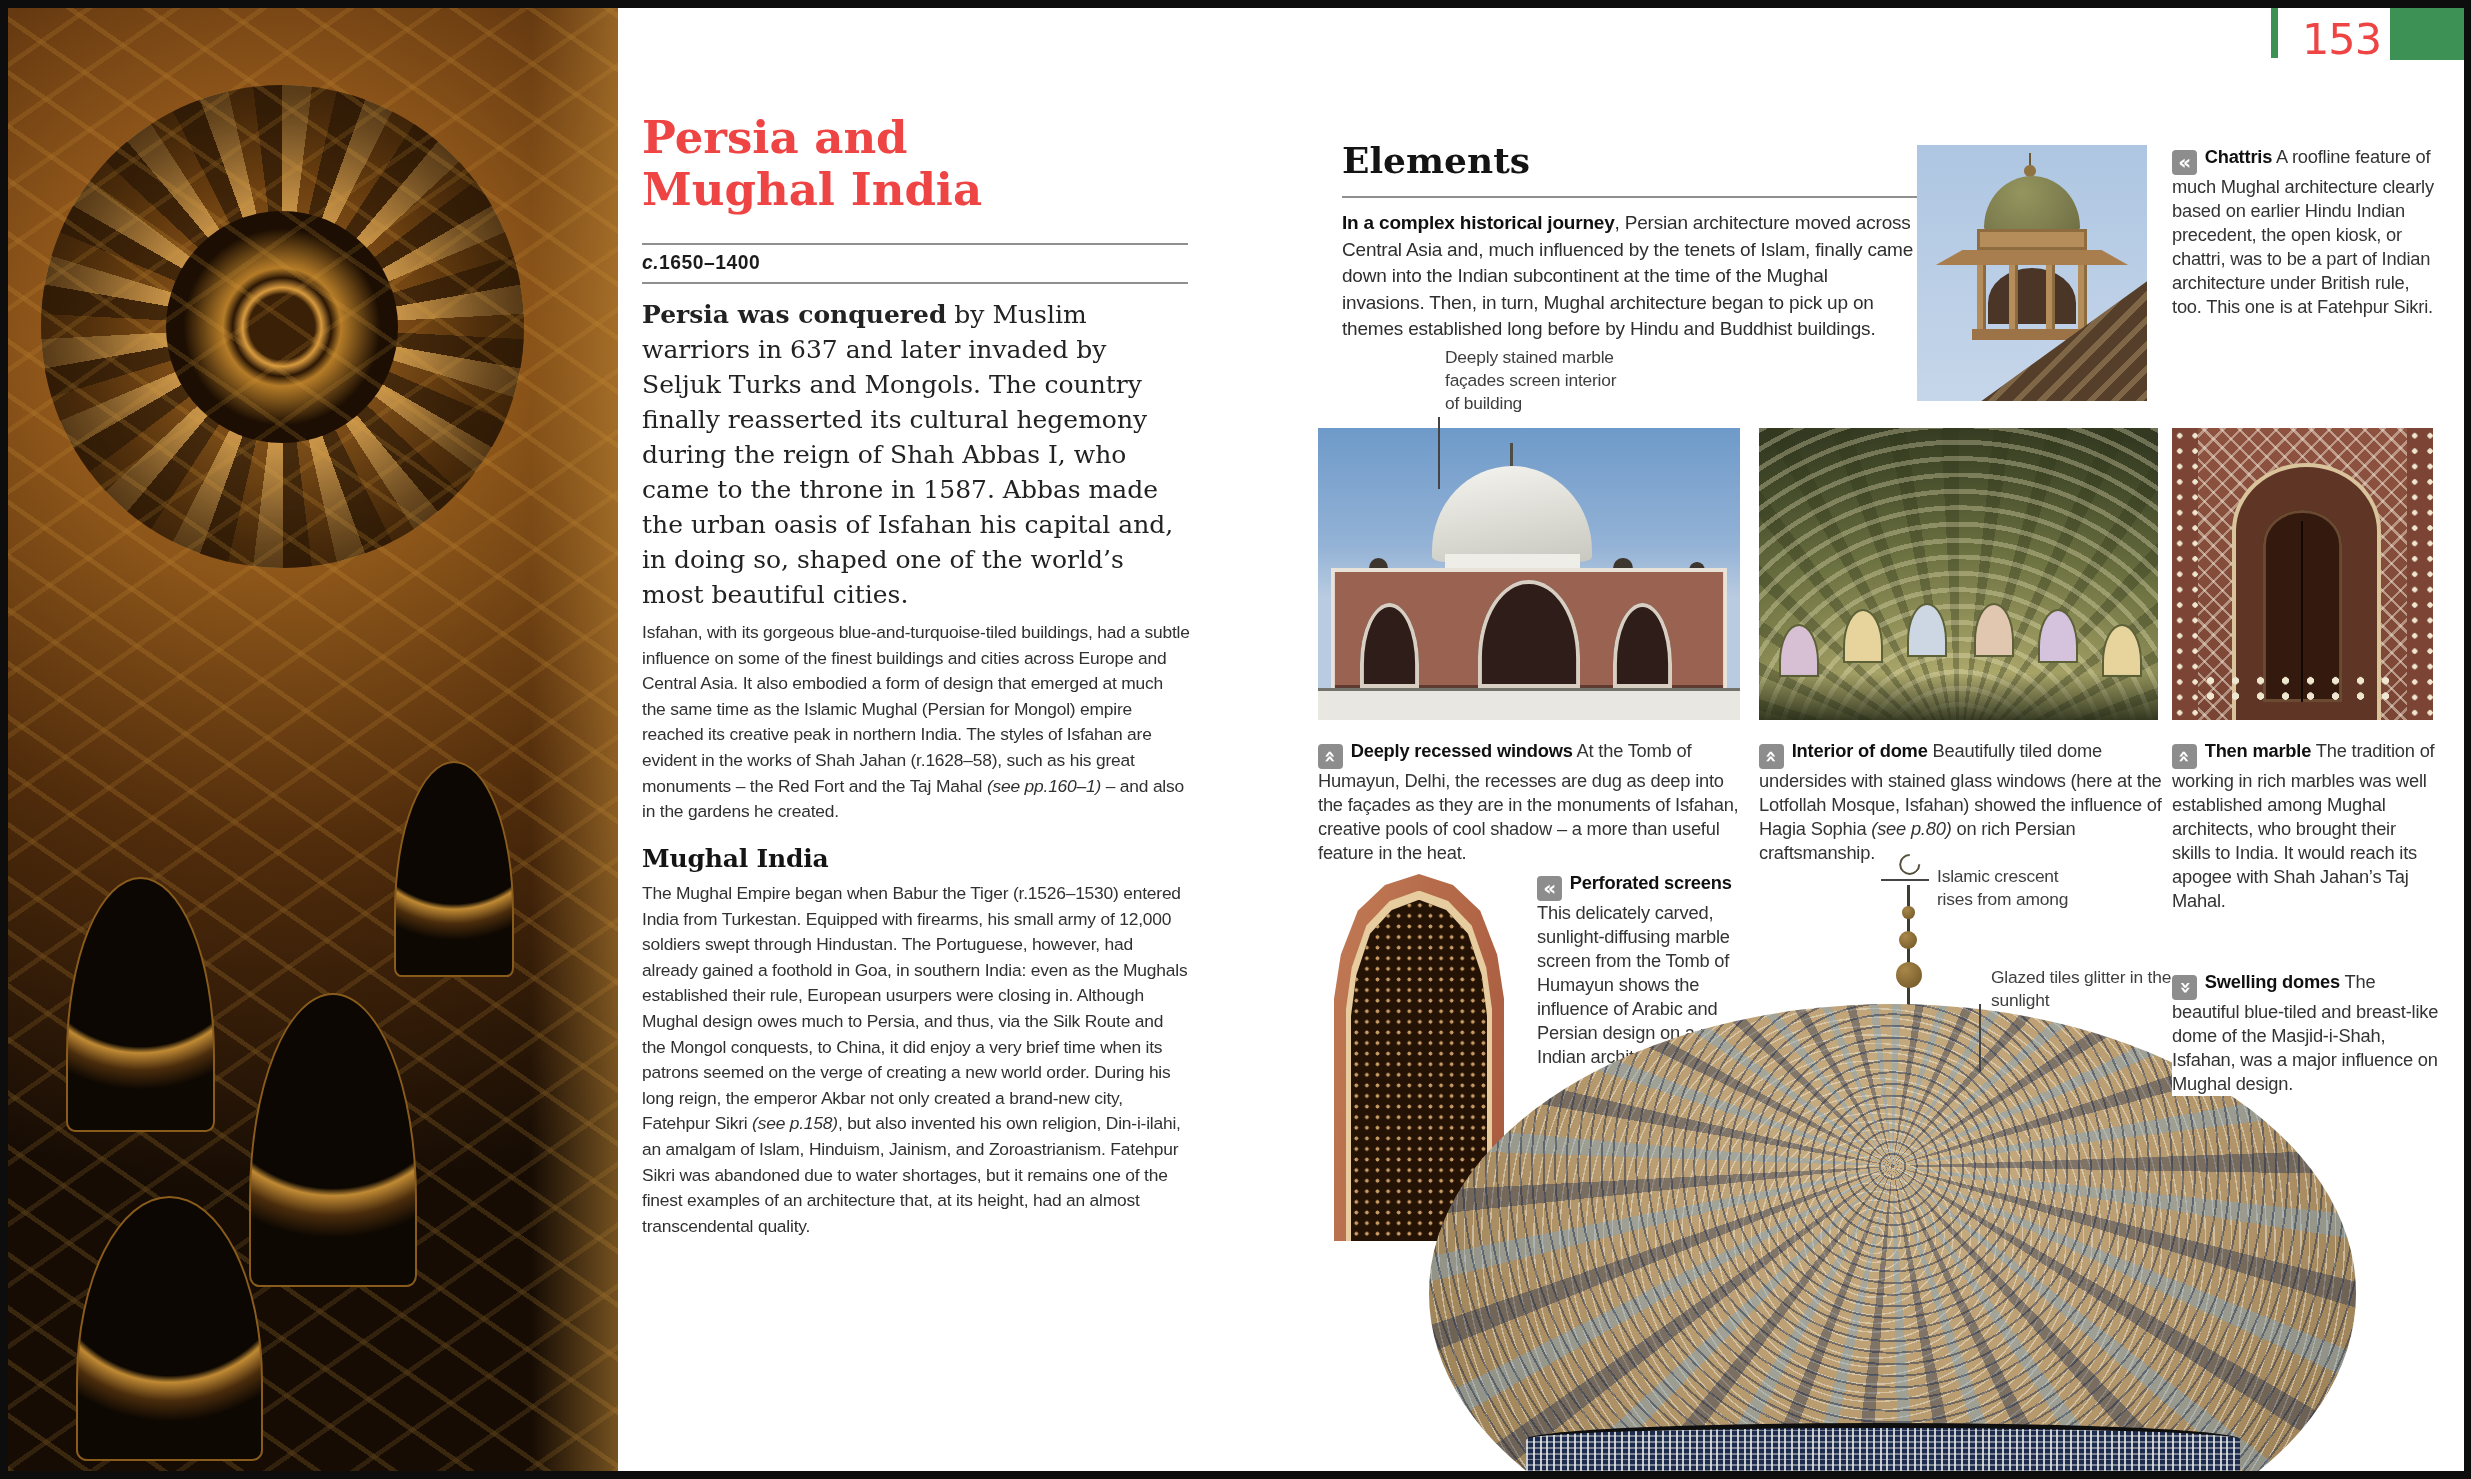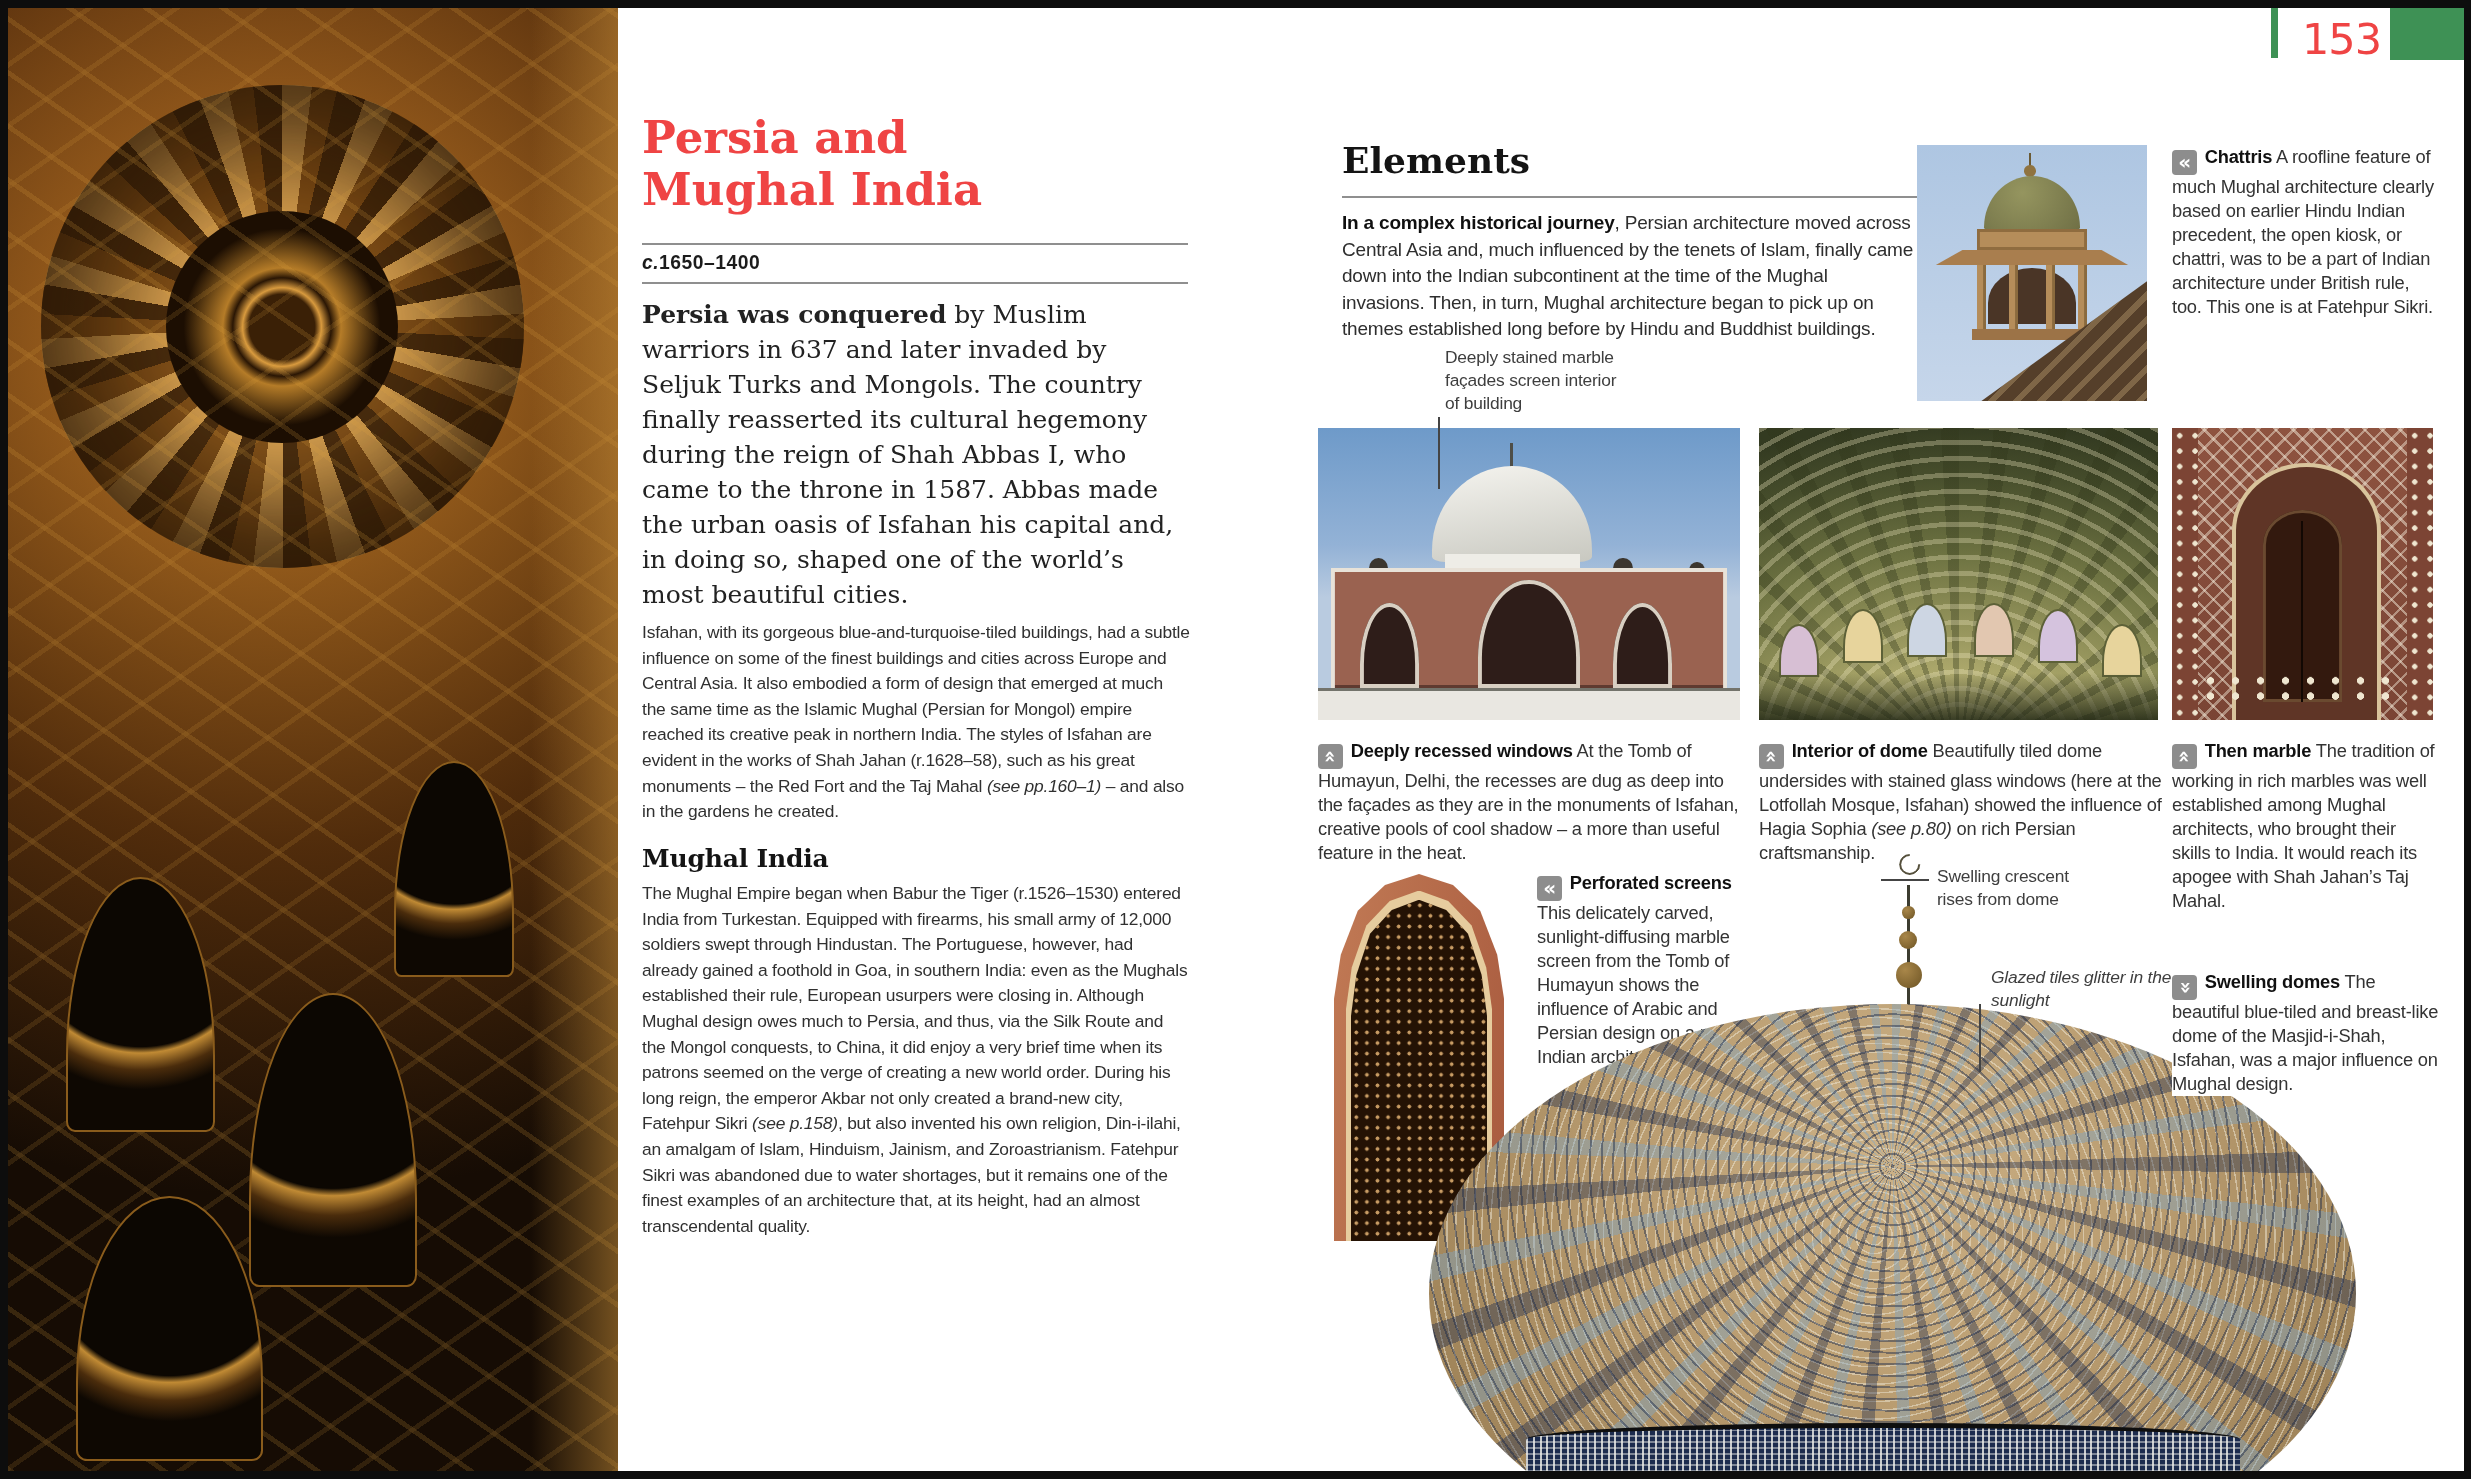--- a/index.html
+++ b/index.html
@@ -243,22 +243,22 @@
     <div class="crescent"></div>
     <div class="rod"></div>
     <div class="ball" style="left:521px;top:58px;width:12.6px;height:12.6px;"></div>
     <div class="ball" style="left:518px;top:83px;width:18.3px;height:18.3px;"></div>
     <div class="ball" style="left:515px;top:114px;width:26px;height:26px;"></div>
     <div class="dome-ell"></div>
     <div class="dome-band"></div>
   </div>
 
   <div class="hline" style="left:1881px;top:879px;width:48px;"></div>
-  <div class="abs ann" style="left:1937px;top:865px;width:154px;z-index:20;">Swelling crescent rises from dome</div>
-  <div class="abs ann" style="left:1991px;top:966px;width:208px;z-index:20;font-style:italic;">Glazed tiles glitter in the sunlight</div>
+  <div class="abs ann" style="left:1937px;top:865px;width:154px;z-index:20;">Islamic crescent rises from among</div>
+  <div class="abs ann" style="left:1991px;top:966px;width:208px;z-index:20;">Glazed tiles glitter in the sunlight</div>
   <div class="vline" style="left:1979px;top:1004px;height:68px;"></div>
 
   <div class="abs cap" style="left:2172px;top:970px;width:270px;z-index:20;background:#fff;">
     <span class="cap-icon icon-down">«</span><b>Swelling domes</b><span> The beautiful blue-tiled and breast-like dome of the Masjid-i-Shah, Isfahan, was a major influence on Mughal design.</span>
   </div>
 
 </div>
 
 
 </body></html>

